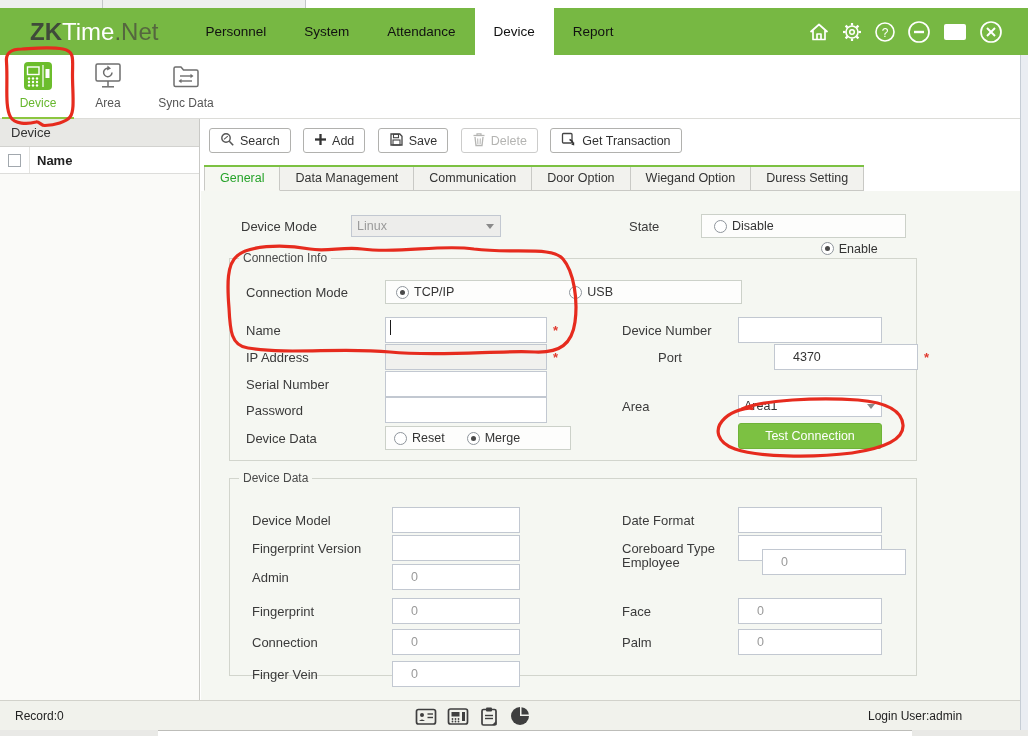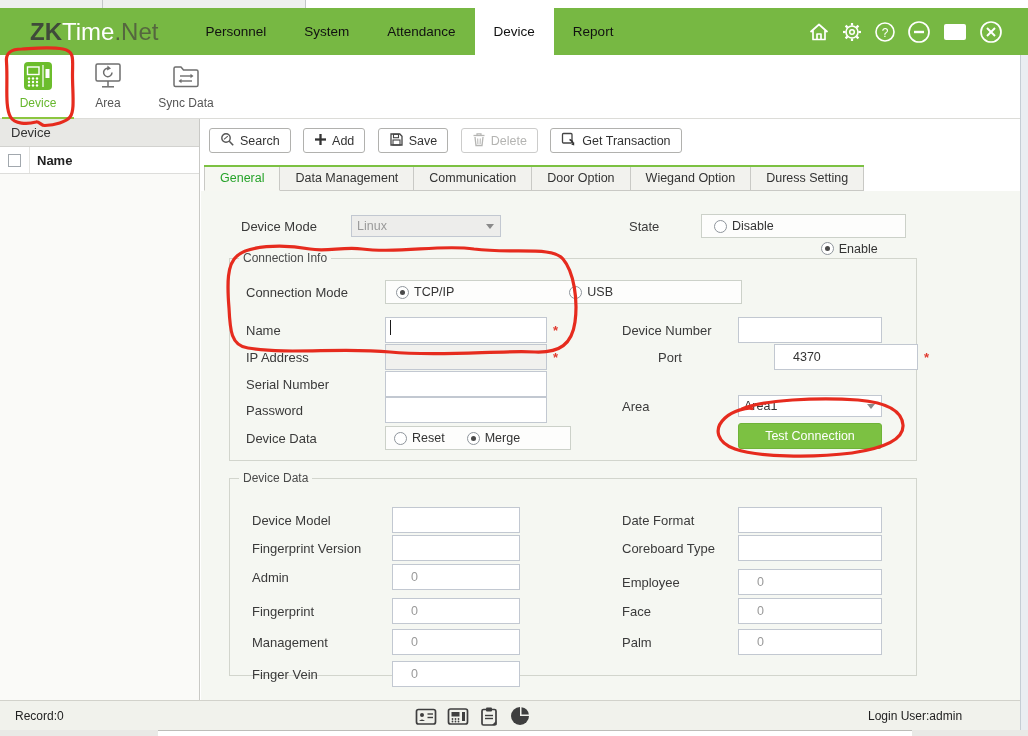--- a/index.html
+++ b/index.html
@@ -395,36 +395,36 @@
           </div>
           <div class="row" style="left:392px;top:52px;">
             <span class="flabel" style="width:116px;">Coreboard Type</span>
             <input class="inp" style="width: 144px;" value="">
           </div>
 
           <div class="row" style="left:22px;top:81px;">
             <span class="flabel" style="width:140px;">Admin</span>
             <input class="inp zero" style="width: 128px;" value="0">
           </div>
-          <div class="row" style="left:392px;top:86px;">
+          <div class="row" style="left:392px;top:66px;gap:24px;">
             <span class="flabel" style="width:116px;">Employee</span>
             <input class="inp zero" style="width: 144px;" value="0">
           </div>
 
           <div class="row" style="left:22px;top:115px;">
             <span class="flabel" style="width:140px;">Fingerprint</span>
             <input class="inp zero" style="width: 128px;" value="0">
           </div>
           <div class="row" style="left:392px;top:115px;">
             <span class="flabel" style="width:116px;">Face</span>
             <input class="inp zero" style="width: 144px;" value="0">
           </div>
 
           <div class="row" style="left:22px;top:146px;">
-            <span class="flabel" style="width:140px;">Management</span>
+            <span class="flabel" style="width:140px;">Connection</span>
             <input class="inp zero" style="width: 128px;" value="0">
           </div>
           <div class="row" style="left:392px;top:146px;">
             <span class="flabel" style="width:116px;">Palm</span>
             <input class="inp zero" style="width: 144px;" value="0">
           </div>
 
           <div class="row" style="left:22px;top:178px;">
             <span class="flabel" style="width:140px;">Finger Vein</span>
             <input class="inp zero" style="width: 128px;" value="0">

